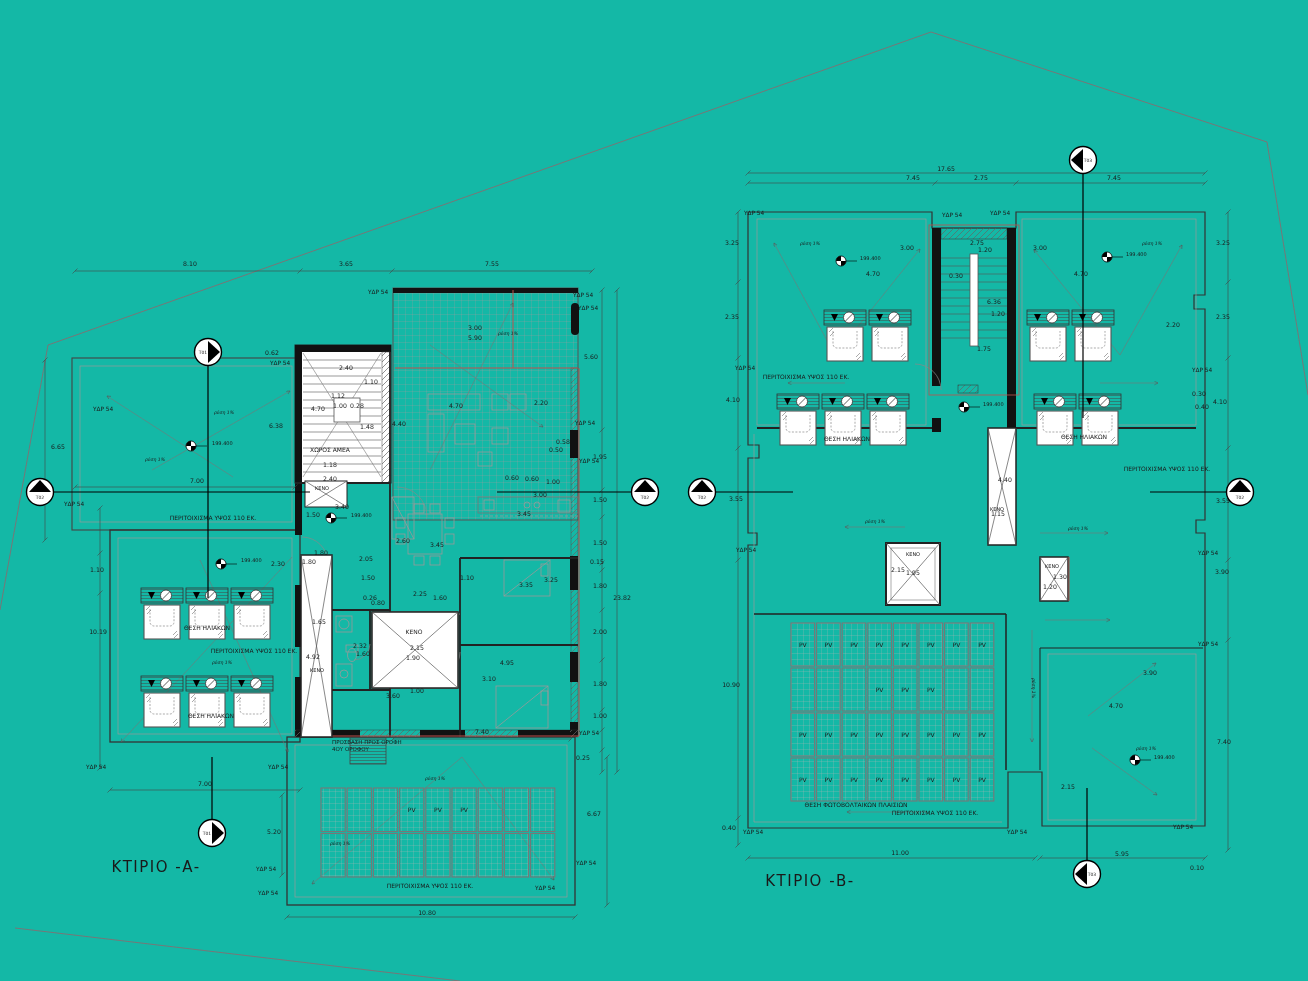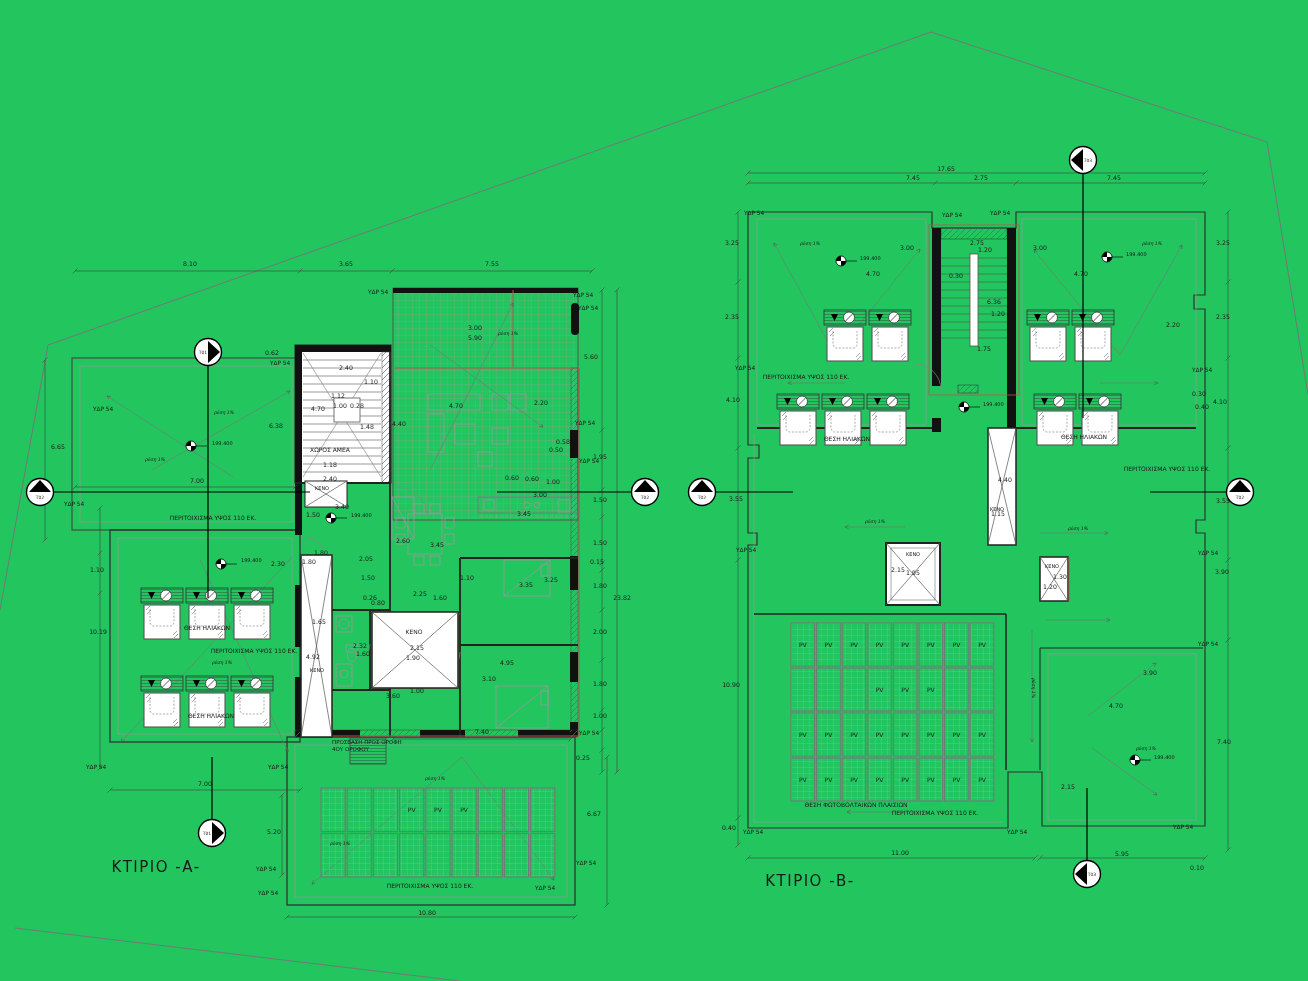--- a/index.html
+++ b/index.html
@@ -1,16 +1,16 @@
 <!DOCTYPE html>
 <html><head>
 <meta charset="utf-8">
 <style>
   html,body{margin:0;padding:0;background:#fff;}
-  .sheet{position:relative;width:1308px;height:981px;background:#22c55e;overflow:hidden;
+  .sheet{position:relative;width:1308px;height:981px;background:#14b8a6;overflow:hidden;
          font-family:"DejaVu Sans", sans-serif;}
   svg text{font-family:"DejaVu Sans", sans-serif;fill:#1a1a1a;}
 </style>
 </head>
 <body>
 
 <div class="sheet">
 <svg id="plan" width="1308" height="981" viewBox="0 0 1308 981" xmlns="http://www.w3.org/2000/svg">
   <defs>
     <pattern id="grid7" width="7" height="7" patternUnits="userSpaceOnUse">

